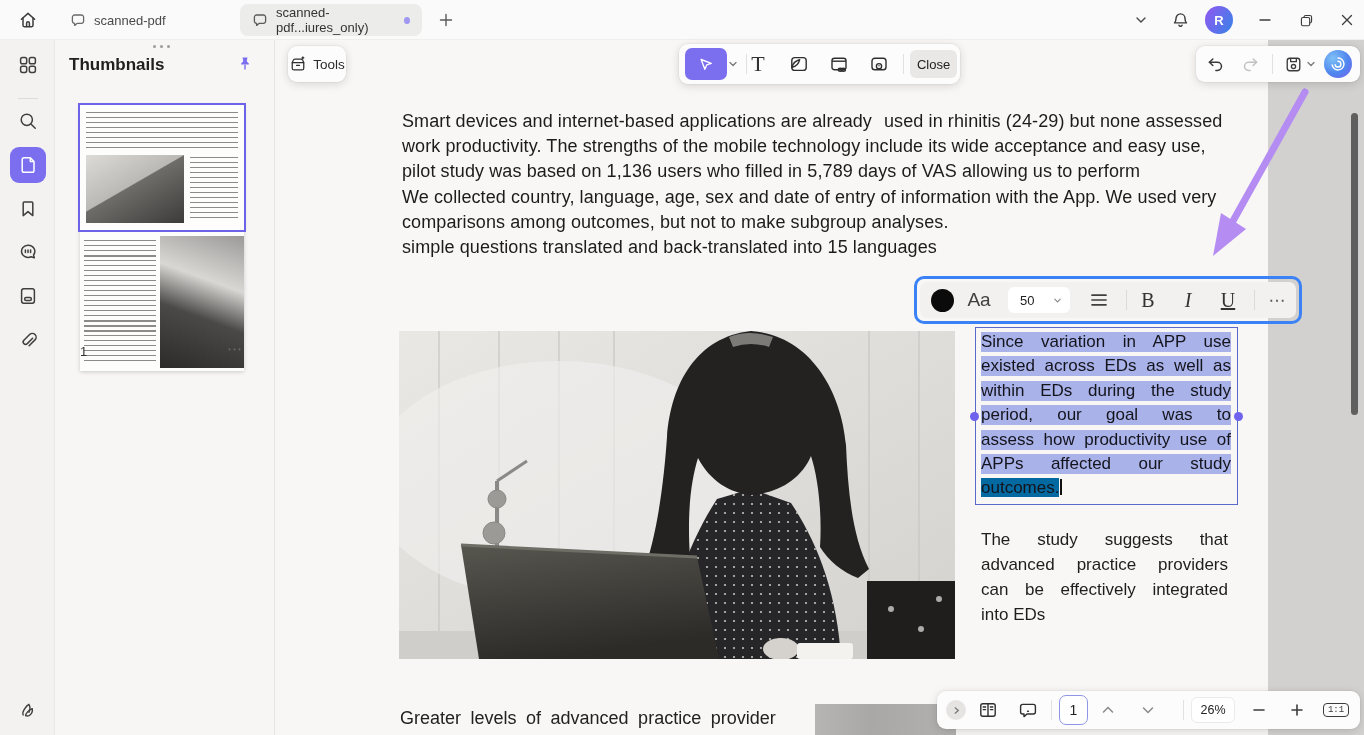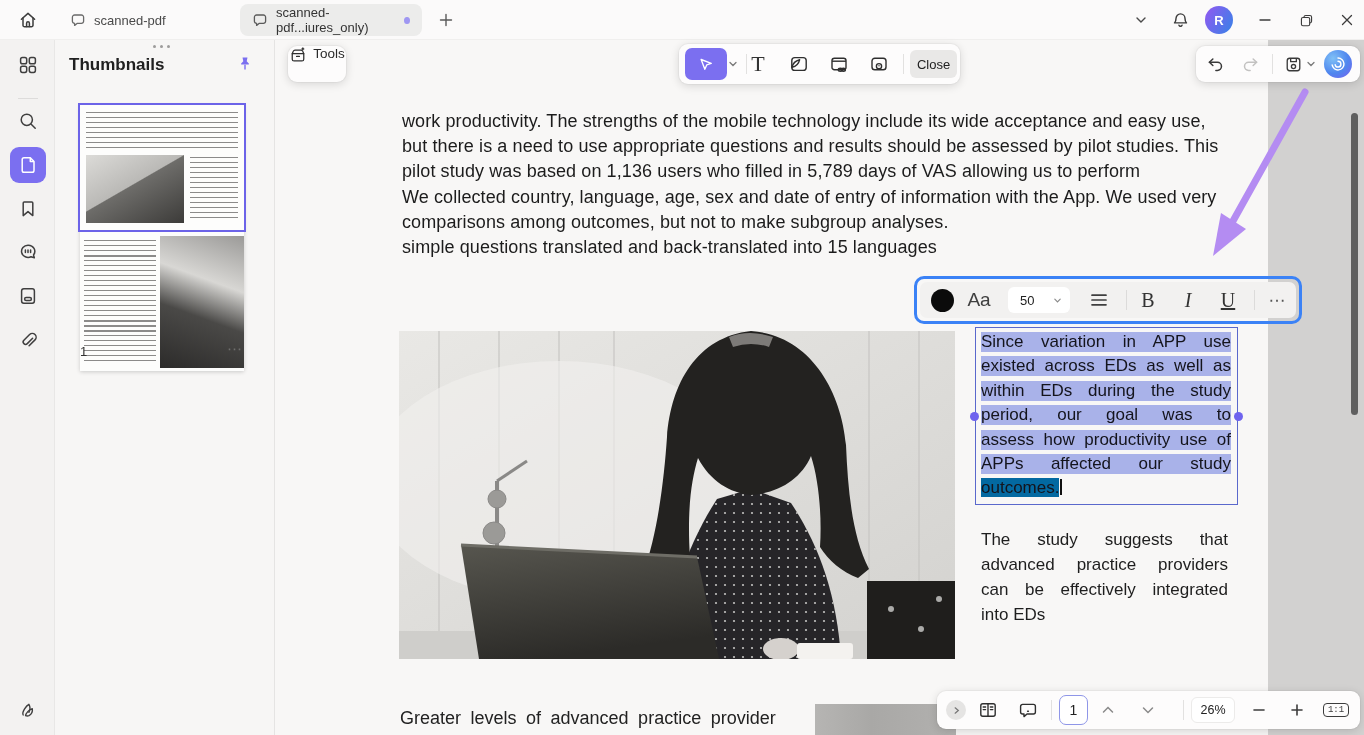--- a/index.html
+++ b/index.html
@@ -52,21 +52,21 @@
   .handle { position:absolute; width:9px; height:9px; border-radius:50%; background:#6f63ee; }
 
   .side-text { position:absolute; left:981px; top:527px; width:247px; font-size:17px; line-height:25px; color:#1e1e1e; }
   .side-text .just { text-align:justify; text-align-last:justify; }
 
   .bottom-line { position:absolute; left:400px; top:708px; font-size:18px; color:#222; word-spacing:4.5px; white-space:nowrap; }
   .bottom-img { position:absolute; left:815px; top:704px; width:141px; height:31px; background:linear-gradient(90deg,#b6b5b3,#a9a8a6 40%,#b2b1af); }
 
   
   .float { background:#fdfcfc; border-radius:9px; box-shadow:0 2px 10px rgba(0,0,0,.14), 0 0 0 1px rgba(0,0,0,.03); }
-  .tools-btn { position:absolute; left:288px; top:46px; width:58px; height:36px; display:flex; justify-content:center; gap:6px; font-size:13.5px; color:#2b2b2b; cursor:pointer; z-index:45; }
+  .tools-btn { position:absolute; left:288px; top:46px; width:58px; height:36px; display:flex; align-items:center; justify-content:center; gap:6px; font-size:13.5px; color:#2b2b2b; cursor:pointer; z-index:45; }
   .edit-bar { position:absolute; left:679px; top:44px; width:281px; height:40px; z-index:45; }
   .pointer-btn { position:absolute; left:6px; top:4px; width:42px; height:32px; border-radius:7px; background:#7b6ff0; display:flex; align-items:center; justify-content:center; cursor:pointer; }
   .bar-divider { position:absolute; width:1px; height:20px; background:#e2e1e0; }
   .tool-slot { position:absolute; top:4px; width:32px; height:32px; display:flex; align-items:center; justify-content:center; cursor:pointer; border-radius:6px; }
   .close-btn { position:absolute; left:231px; top:6px; width:47px; height:28px; background:#e9e8e7; border-radius:6px; font-size:13px; color:#222; display:flex; align-items:center; justify-content:center; cursor:pointer; }
   .undo-bar { position:absolute; left:1196px; top:46px; width:164px; height:36px; z-index:45; }
   .ai-btn { position:absolute; left:128px; top:4px; width:28px; height:28px; border-radius:50%; background:radial-gradient(circle at 32% 30%, #7fc0f6, #4f86ee 55%, #7a5ff0); display:flex; align-items:center; justify-content:center; cursor:pointer; }
 
   
   .fmt-outline { position:absolute; left:914px; top:276px; width:388px; height:48px; border:3px solid #3b82f6; border-radius:10px; z-index:46; }
@@ -255,22 +255,25 @@
     </div>
 
     <div class="thumb-footer-num">1</div>
     <div class="abs dots-label" style="left:172px;top:300px;cursor:pointer;">⋯</div>
   </aside>
 
   <div class="gray-strip"></div>
   <div class="scroll-thumb"></div>
 
   <div class="doc-para">
+    <div class="line1">
+      <span>Smart devices and internet-based applications are already</span>
+      <span class="rpart">used in rhinitis (24-29) but none assessed</span>
+    </div>
     <div>work productivity. The strengths of the mobile technology include its wide acceptance and easy use,</div>
-    <div>but there is a need to use appropriate questions and results should be assessed by pilot studies. This</div>
     <div>pilot study was based on 1,136 users who filled in 5,789 days of VAS allowing us to perform</div>
     <div>We collected country, language, age, sex and date of entry of information with the App. We used very</div>
     <div>comparisons among outcomes, but not to make subgroup analyses.</div>
     <div>simple questions translated and back-translated into 15 languages</div>
   </div>
 
   <svg class="abs" style="left:399px;top:331px;" width="556" height="328" viewBox="0 0 556 328">
     <defs>
       <linearGradient id="wall" x1="0" y1="0" x2="1" y2="1">
         <stop offset="0" stop-color="#e9e8e5"></stop>

